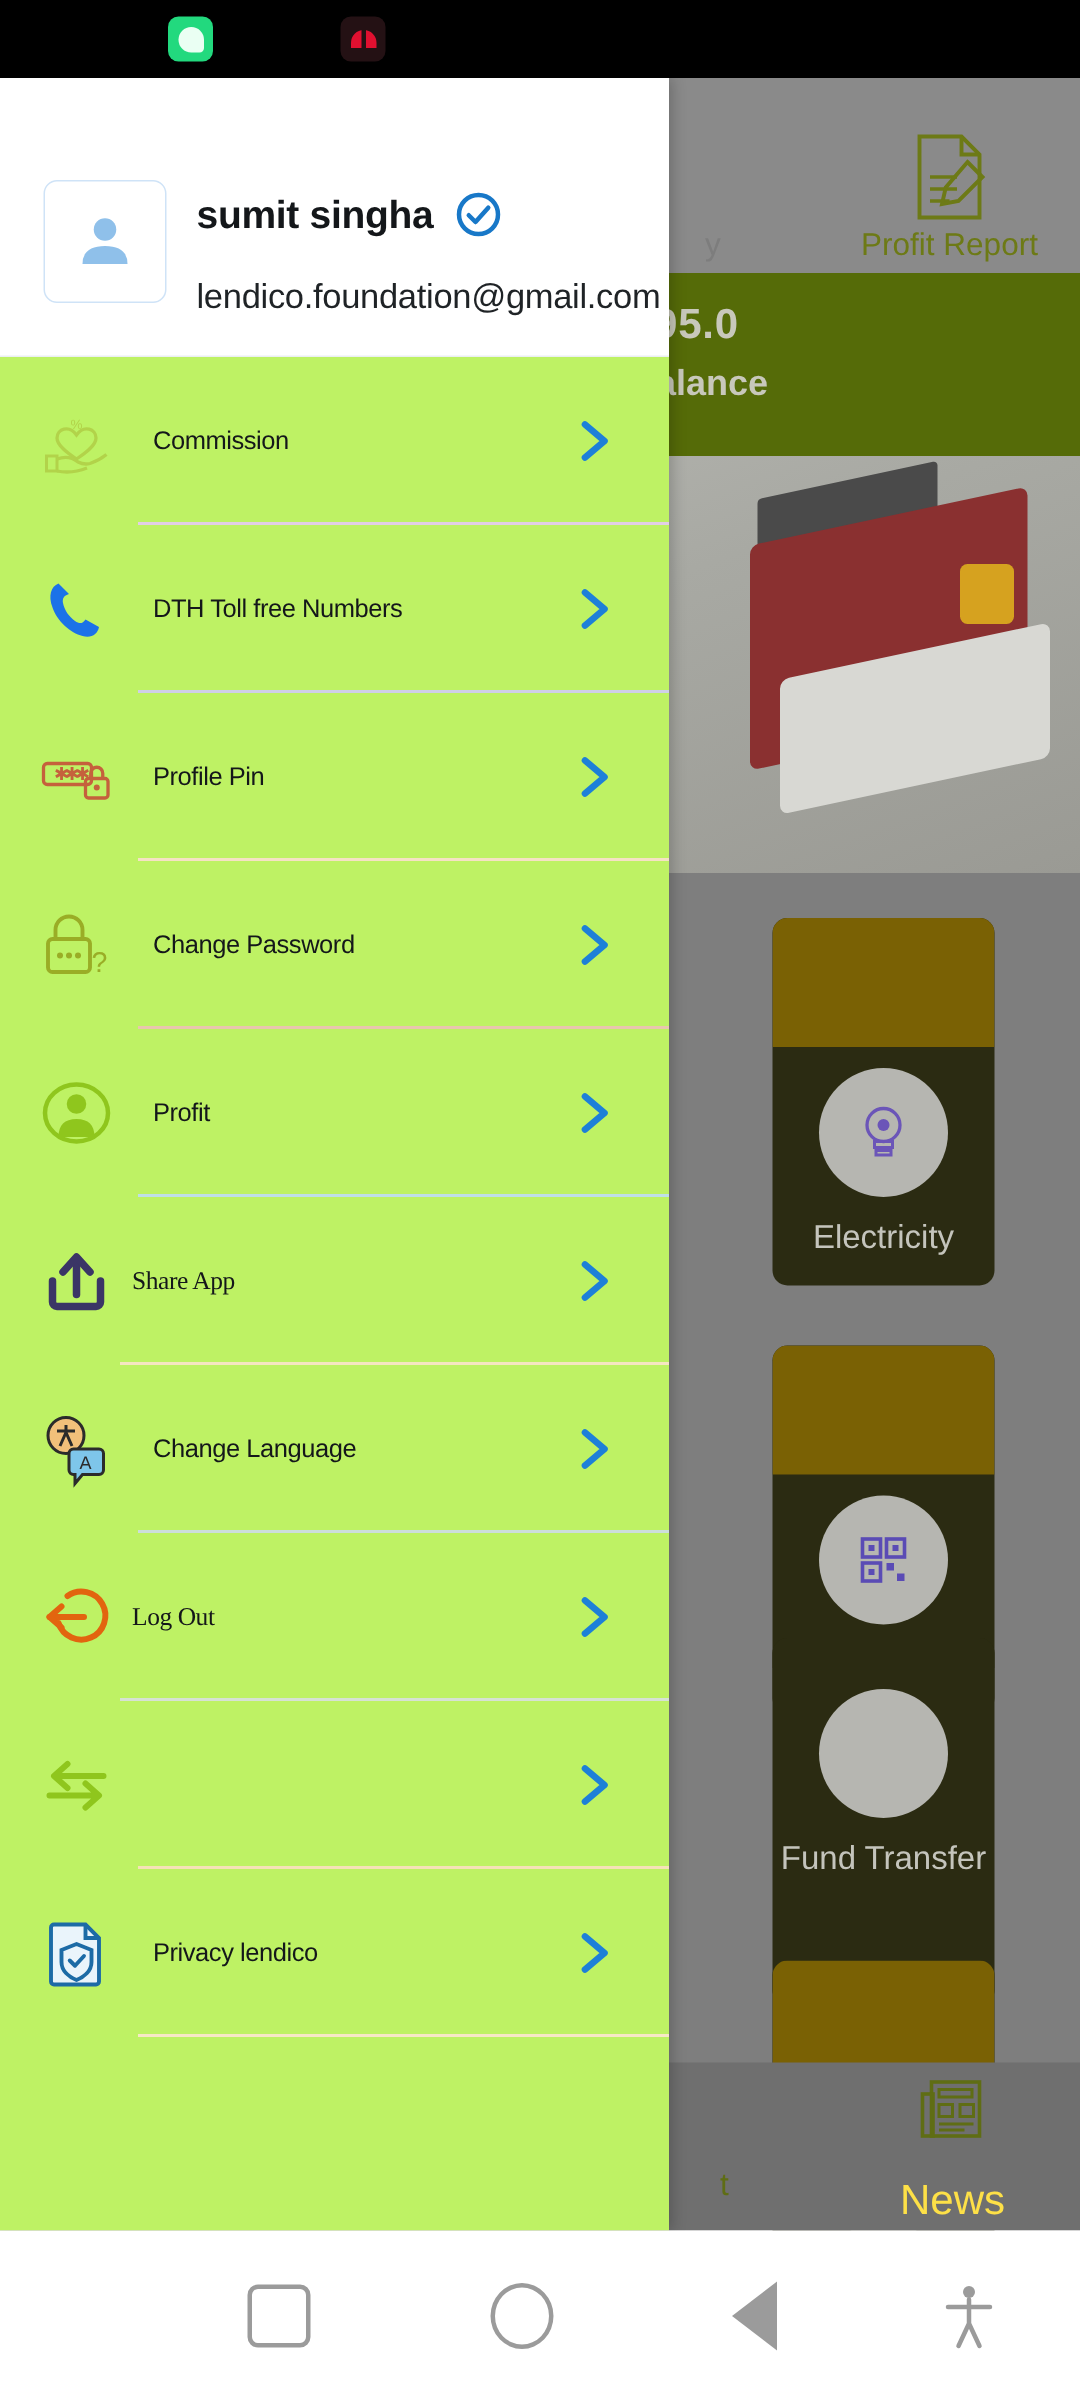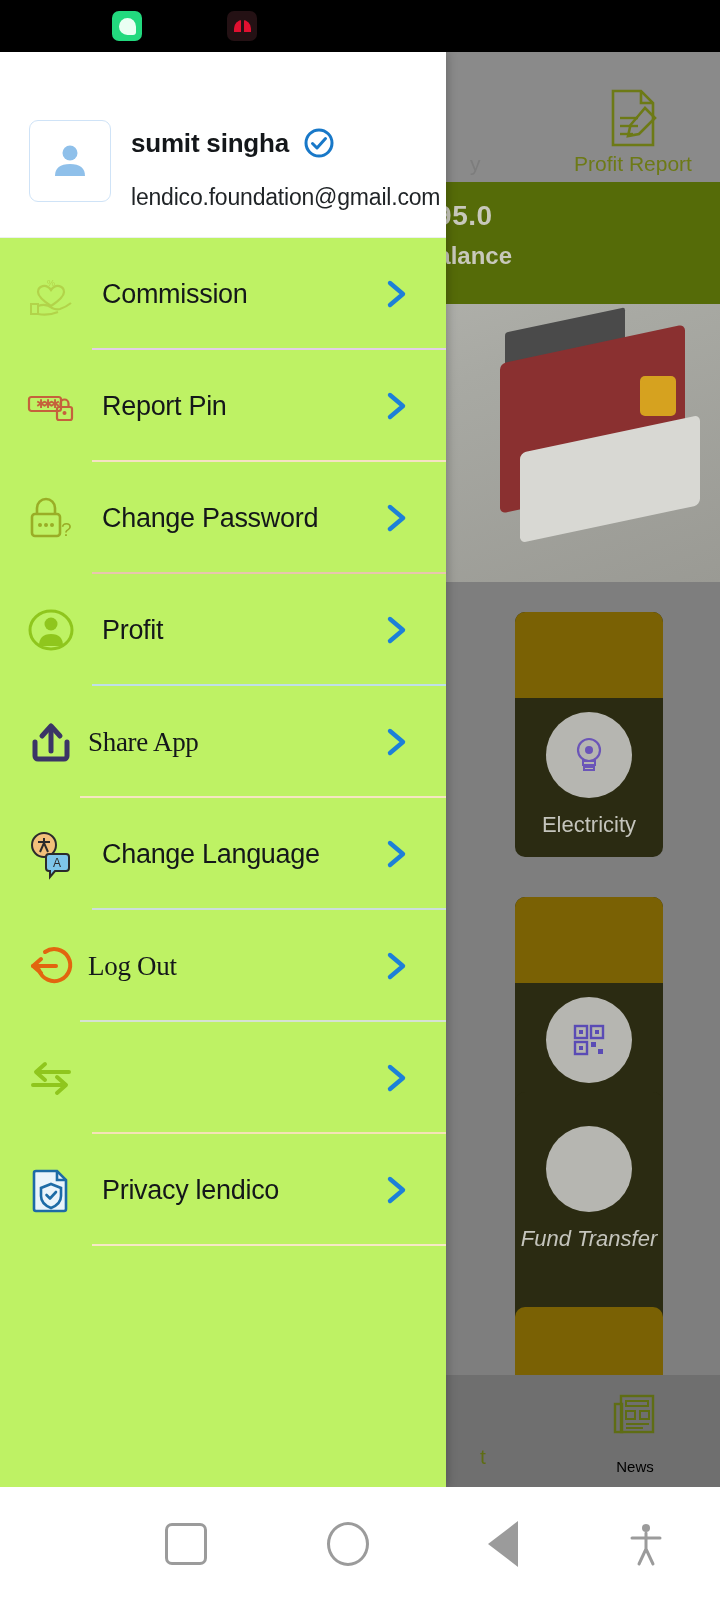--- a/index.html
+++ b/index.html
@@ -76,21 +76,21 @@
   .svc-tile .tname {
     text-align:center; color:#c4c4bc; font-size:22px; margin-top:14px;
   }
 
   .bg-bottomnav {
     position:absolute; left:0; bottom:0; width:720px; height:112px;
     background:#6f6f6f; display:flex; align-items:center; justify-content:flex-end;
     padding-right:10px;
   }
   .bg-nav-item { width:150px; text-align:center; }
-  .bg-nav-item .nlbl { color:#000000; font-size:15px; margin-top:14px; }
+  .bg-nav-item .nlbl { color:#fde047; font-size:28px; margin-top:14px; }
   .bg-nav-item svg { width:52px; height:52px; }
   .bg-nav-partial {
     position:absolute; left:480px; bottom:18px; color:#5f6d14; font-size:21px;
   }
 
   
   #statusbar {
     position:absolute; left:0; top:0; width:720px; height:52px;
     background:#000; display:flex; align-items:center;
   }
@@ -132,21 +132,21 @@
   
   #menu-list { position:relative; }
   .menu-item { position:relative; height:112px; }
   .mi-icon {
     position:absolute; left:25px; top:50%; transform:translateY(-50%);
     width:52px; height:52px; display:flex; align-items:center; justify-content:center;
   }
   .mi-icon svg { width:100%; height:100%; display:block; }
   .mi-label {
     position:absolute; left:102px; top:50%; transform:translateY(-50%);
-    font-size:27px; color:#14171a; letter-spacing:-.3px; white-space:nowrap;
+    font-size:17px; color:#14171a; letter-spacing:-.3px; white-space:nowrap;
   }
   .menu-item.indent-narrow .mi-label { left:88px;font-family:Liberation Serif, serif; }
   .mi-chevron {
     position:absolute; right:36px; top:50%; transform:translateY(-50%);
     width:26px; height:30px;
   }
   .mi-chevron svg { width:100%; height:100%; display:block; }
   .mi-divider {
     position:absolute; left:92px; right:0; bottom:0; height:2px;
   }
@@ -227,21 +227,21 @@
           <rect x="31" y="31" width="5" height="5" fill="#5a4bb5"></rect>
           <rect x="12" y="12" width="4" height="4" fill="#5a4bb5"></rect>
           <rect x="28" y="12" width="4" height="4" fill="#5a4bb5"></rect>
           <rect x="12" y="28" width="4" height="4" fill="#5a4bb5"></rect>
         </svg>
       </div>
       <div class="tname">UPI</div>
     </div>
   </div>
 
-  <div class="svc-row" style="top:1040px;font-style:italic;">
+  <div class="svc-row" style="top:1040px;">
     <div class="svc-tile" style="background:#2b2b12;">
       <div class="tile-top" style="background:#2b2b12;height:20px;"></div>
       <div class="circ"></div>
       <div class="tname">Fund Transfer</div>
     </div>
   </div>
 
   <div class="svc-row" style="top:1255px;height:190px;">
     <div class="svc-tile" style="height:190px;">
       <div class="tile-top"></div>
@@ -314,34 +314,49 @@
       </span>
       <span class="mi-label">Commission</span>
       <span class="mi-chevron">
         <svg viewBox="0 0 26 30">
             <path d="M6 4 L19 15 L6 26" fill="none" stroke="#1d80d8" stroke-width="4.4" stroke-linecap="round" stroke-linejoin="round"></path>
           </svg>
       </span>
       <span class="mi-divider" style="background:#e2cfe6;"></span>
     </div>
 
+    <div class="menu-item">
+      <span class="mi-icon">
+        <svg viewBox="0 0 52 52">
+          <path d="M14 9 c-5 2 -7 8 -4 16 c3 9 12 17 20 19 c6 1.5 10 -1 11 -6 l-9 -5 c-2 3 -4 3 -7 1
+                   c-4 -3 -7 -7 -8 -12 c-0.5 -3 0.5 -5 4 -6 z" fill="#1b72e8"></path>
+        </svg>
+      </span>
+      <span class="mi-label">DTH Toll free Numbers</span>
+      <span class="mi-chevron">
+        <svg viewBox="0 0 26 30">
+            <path d="M6 4 L19 15 L6 26" fill="none" stroke="#1d80d8" stroke-width="4.4" stroke-linecap="round" stroke-linejoin="round"></path>
+          </svg>
+      </span>
+      <span class="mi-divider" style="background:#cfcfe8;"></span>
+    </div>
 
     <div class="menu-item">
       <span class="mi-icon">
         <svg viewBox="0 0 52 52">
           <rect x="4" y="17" width="32" height="14" rx="2.5" fill="none" stroke="#c5613c" stroke-width="2.2"></rect>
           <text x="11" y="28" font-size="12" fill="#c5613c" font-family="Liberation Sans, sans-serif">✱</text>
           <text x="18" y="28" font-size="12" fill="#c5613c" font-family="Liberation Sans, sans-serif">✱</text>
           <text x="25" y="28" font-size="12" fill="#c5613c" font-family="Liberation Sans, sans-serif">✱</text>
           <rect x="32" y="27" width="15" height="13" rx="2" fill="none" stroke="#c5613c" stroke-width="2.2"></rect>
           <path d="M35.5 27 v-3.5 a4 4 0 0 1 8 0 V27" fill="none" stroke="#c5613c" stroke-width="2.2"></path>
           <circle cx="39.5" cy="33" r="2" fill="#c5613c"></circle>
         </svg>
       </span>
-      <span class="mi-label">Report Pin</span>
+      <span class="mi-label">Profile Pin</span>
       <span class="mi-chevron">
         <svg viewBox="0 0 26 30">
             <path d="M6 4 L19 15 L6 26" fill="none" stroke="#1d80d8" stroke-width="4.4" stroke-linecap="round" stroke-linejoin="round"></path>
           </svg>
       </span>
       <span class="mi-divider" style="background:#f5e2c4;"></span>
     </div>
 
     <div class="menu-item">
       <span class="mi-icon">

